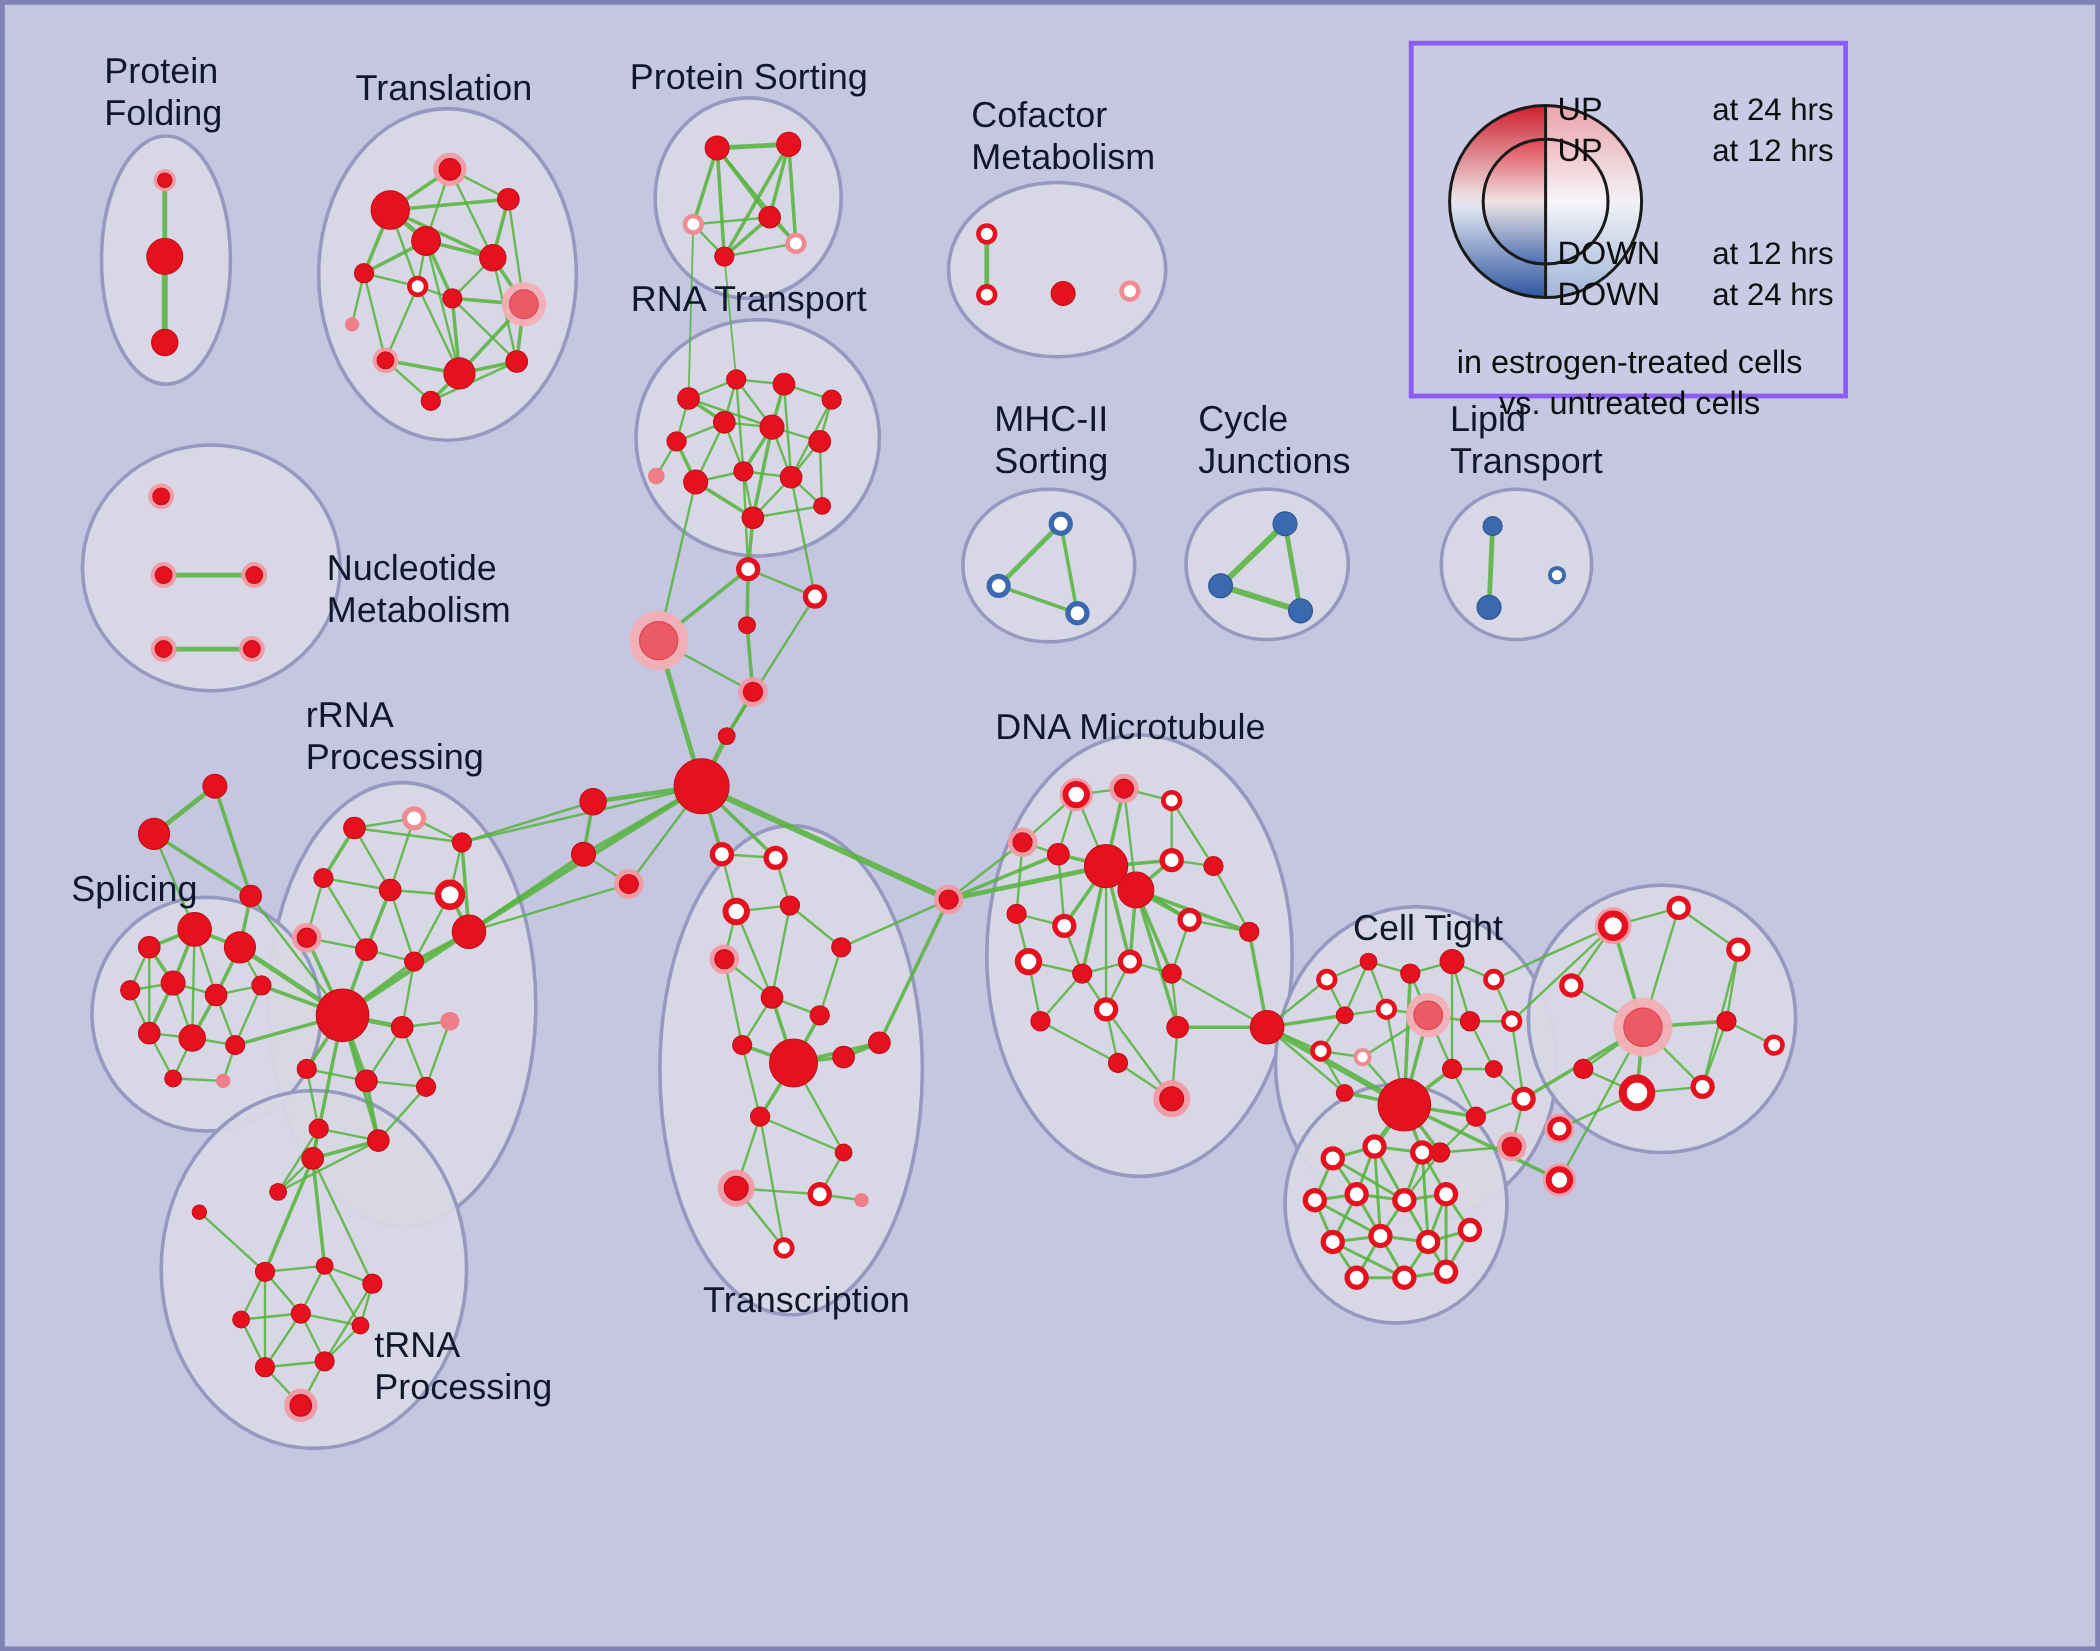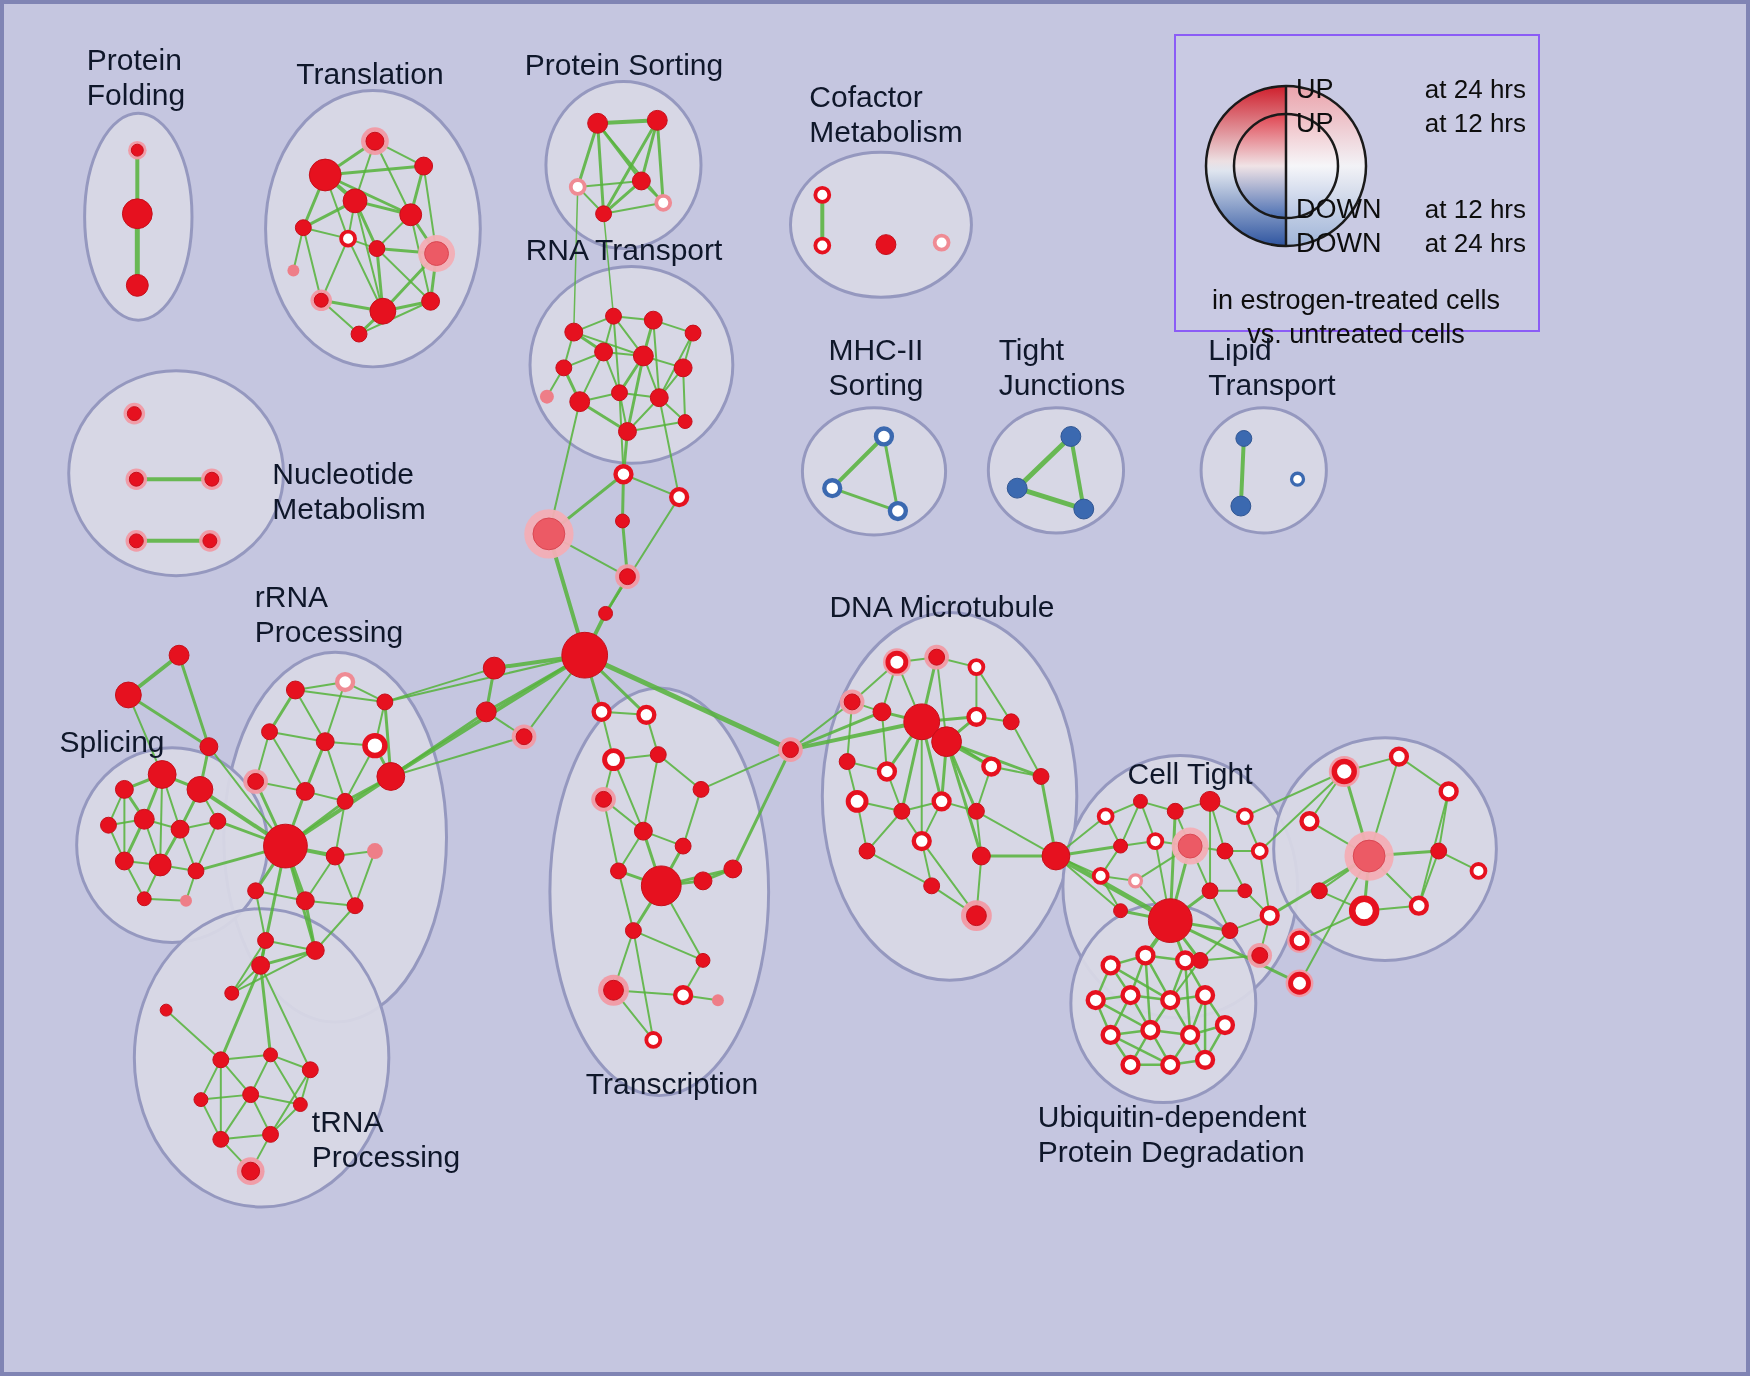--- a/index.html
+++ b/index.html
@@ -20,21 +20,21 @@
     white-space:pre-line;
     font-size:30px;
     line-height:1.18;
     color:#0f172a;
   }
   .legend{
     position:absolute;
     left:1170px;top:30px;
     width:366px;height:298px;
     background:#c9cae3;
-    border:2px solid #8b5cf6;
+    border:4px solid #8b5cf6;
     box-sizing:border-box;
   }
   .legend-circle{position:absolute;left:10px;top:30px;}
   .lg-label{position:absolute;left:120px;font-size:27px;color:#0d0d0d;}
   .lg-time{position:absolute;left:220px;width:130px;text-align:right;font-size:26px;color:#0d0d0d;}
   .lg-caption{
     position:absolute;left:0;top:224px;width:360px;
     text-align:center;font-size:27px;line-height:1.25;
     white-space:pre-line;color:#0d0d0d;margin-top:24px;
   }
@@ -748,29 +748,27 @@
 
 <div class="cluster-label" style="left: 132px; top: 38px;">Protein
 Folding</div>
     <div class="cluster-label" style="left: 366px; top: 52px;">Translation</div>
     <div class="cluster-label" style="left: 620px; top: 43px;">Protein Sorting</div>
     <div class="cluster-label" style="left: 882px; top: 75px;">Cofactor
 Metabolism</div>
     <div class="cluster-label" style="left: 620px; top: 228px;">RNA Transport</div>
     <div class="cluster-label" style="left: 872px; top: 328px;">MHC-II
 Sorting</div>
-    <div class="cluster-label" style="left: 1058px; top: 328px;">Tight
+    <div class="cluster-label" style="left: 1058px; top: 328px;">Cycle
 Junctions</div>
     <div class="cluster-label" style="left: 1268px; top: 328px;">Lipid
 Transport</div>
     <div class="cluster-label" style="left: 345px; top: 452px;">Nucleotide
 Metabolism</div>
     <div class="cluster-label" style="left: 325px; top: 575px;">rRNA
 Processing</div>
     <div class="cluster-label" style="left: 108px; top: 720px;">Splicing</div>
     <div class="cluster-label" style="left: 382px; top: 1100px;">tRNA
 Processing</div>
     <div class="cluster-label" style="left: 668px; top: 1062px;">Transcription</div>
     <div class="cluster-label" style="left: 938px; top: 585px;">DNA Microtubule</div>
     <div class="cluster-label" style="left: 1186px; top: 752px;">Cell Tight</div>
-    <div class="cluster-label" style="left: 1168px; top: 1095px;">Ubiquitin-dependent
-Protein Degradation</div>
   </div>
 
 </body></html>

